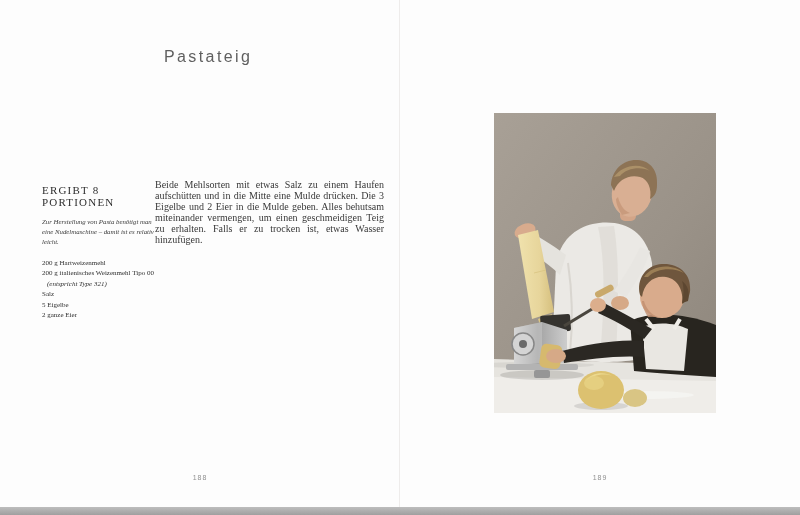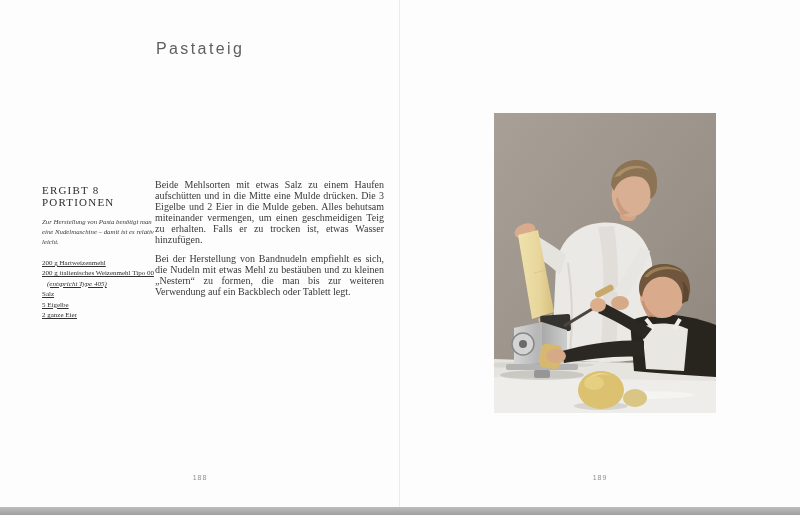--- a/index.html
+++ b/index.html
@@ -9,38 +9,38 @@
   }
   .gutter{
     position:absolute;left:399px;top:0;width:1px;height:507px;
     background:#eeeceb;
   }
   .bottom-edge{
     position:absolute;left:0;top:507px;width:800px;height:8px;
     background:linear-gradient(#bdbdbd,#9f9f9f);
   }
   .title{
-    position:absolute;left:156px;top:40px;margin:0;
+    position:absolute;left:156px;top:40px;margin:8px;
     font-family:"Liberation Sans",sans-serif;font-weight:300;
     font-size:16px;letter-spacing:2.4px;color:#5f5f5f;
   }
   .side-col{
     position:absolute;left:42px;top:184px;width:112px;color:#333;
   }
   .portions{
     font-size:11px;letter-spacing:1.2px;color:#2e2e2e;
     font-variant:small-caps;
   }
   .note{
     margin:9px 0 0 0;font-style:italic;font-size:6.8px;
     line-height:10px;color:#3a3a3a;
   }
   .ingredients{
     list-style:none;margin:11px 0 0 0;padding:0;
-    font-size:7px;line-height:10.4px;color:#2f2f2f;text-decoration:underline;
+    font-size:7px;line-height:10.4px;color:#2f2f2f;
   }
   .ingredients li{white-space:nowrap;}
   .ingredients li.sub-italic{font-style:italic;padding-left:5px;}
   .body-col{
     position:absolute;left:155px;top:180px;width:229px;color:#383838;
   }
   .body-col p{
     margin:0 0 9px 0;font-size:10px;line-height:10.9px;
     text-align:justify;
   }
@@ -64,30 +64,29 @@
 
   <div>
     <h1 class="title">Pastateig</h1>
 
     <aside class="side-col">
       <div class="portions">ERGIBT 8 PORTIONEN</div>
       <p class="note">Zur Herstellung von Pasta benötigt man eine Nudelmaschine – damit ist es relativ leicht.</p>
       <ul class="ingredients">
         <li>200 g Hartweizenmehl</li>
         <li>200 g italienisches Weizenmehl Tipo 00</li>
-        <li class="sub-italic">(entspricht Type 405)</li>
+        <li class="sub-italic">(entspricht Type 321)</li>
         <li>Salz</li>
         <li>5 Eigelbe</li>
         <li>2 ganze Eier</li>
       </ul>
     </aside>
 
     <div class="body-col">
       <p>Beide Mehlsorten mit etwas Salz zu einem Haufen aufschütten und in die Mitte eine Mulde drücken. Die 3 Eigelbe und 2 Eier in die Mulde geben. Alles behutsam miteinander vermengen, um einen geschmeidigen Teig zu erhalten. Falls er zu trocken ist, etwas Wasser hinzufügen.</p>
-      <p>Bei der Herstellung von Bandnudeln empfiehlt es sich, die Nudeln mit etwas Mehl zu bestäuben und zu kleinen „Nestern“ zu formen, die man bis zur weiteren Verwendung auf ein Backblech oder Tablett legt.</p>
     </div>
 
     <div class="folio folio-left">188</div>
   </div>
 
   <div>
     <figure class="photo" role="img" aria-label="Zwei Jungen rollen Pastateig mit einer silbernen Nudelmaschine aus; davor liegt eine Kugel Nudelteig auf dem bemehlten Tisch">
       <svg viewBox="0 0 222 300" xmlns="http://www.w3.org/2000/svg">
         <defs>
           <linearGradient id="wall" x1="0" y1="0" x2="1" y2="1">

